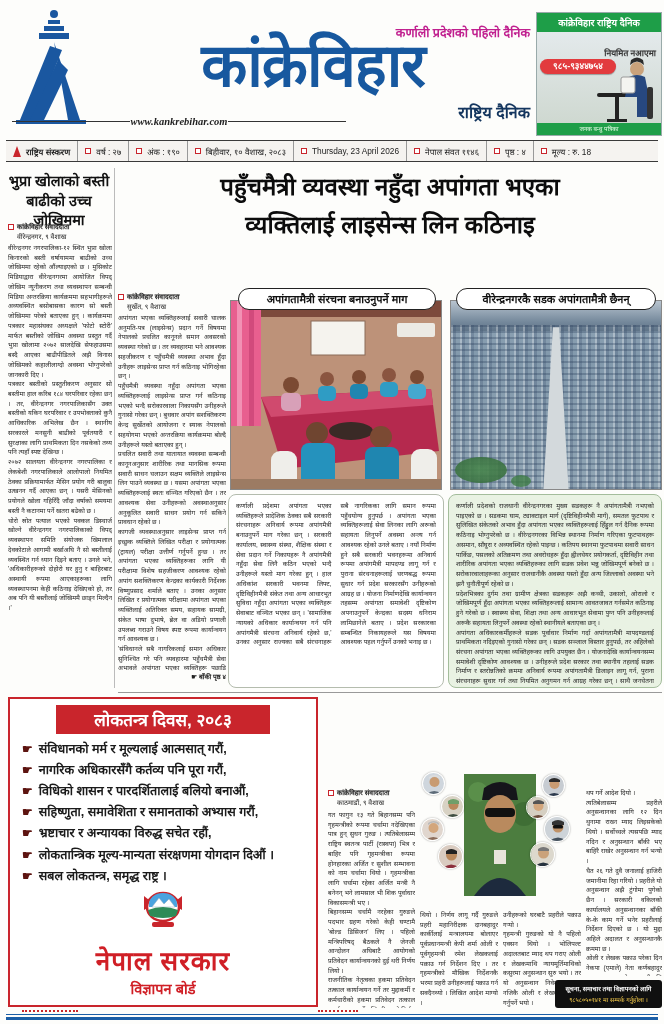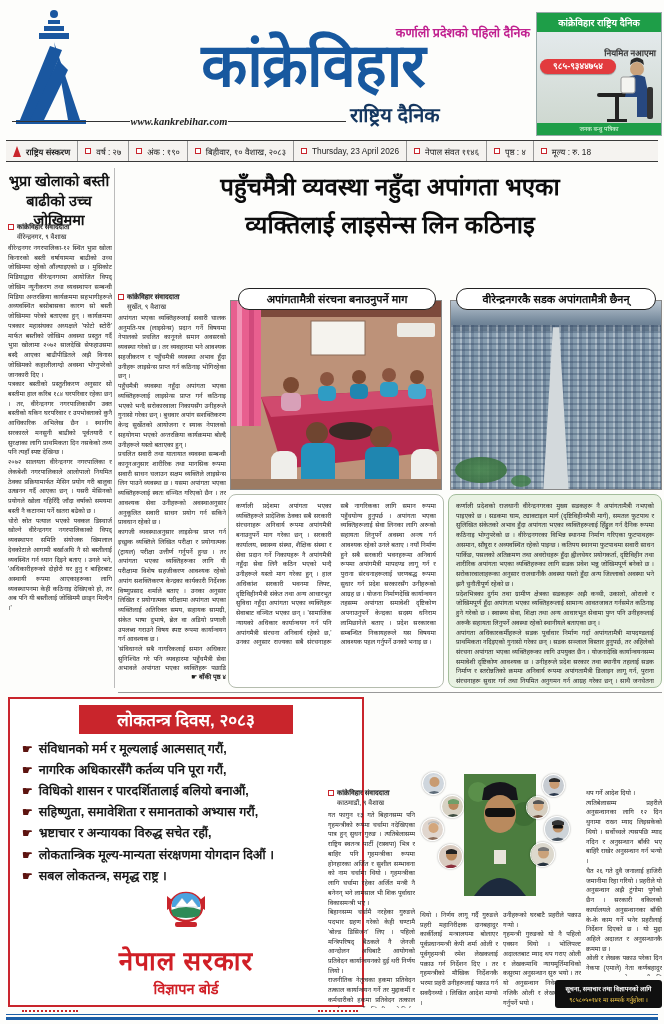--- a/index.html
+++ b/index.html
@@ -13,21 +13,21 @@
   .pre { white-space:pre-line; }
   .just { text-align:justify; }
   .body-txt { font-size:6.4px; line-height:1.52; color:#2a2a2a; overflow:hidden; }
 
   
   .masthead-title { font-size:60px; font-weight:bold; color:#17589f; text-align:center; line-height:1.05; letter-spacing:-1px; }
   .tagline { font-size:12.5px; font-weight:bold; color:#c0208f; text-align:right; }
   .site-rule { display:flex; align-items:center; gap:0; }
   .site-rule .ln { flex:1; height:0; border-top:1.5px solid #333; }
   .site-url { font-family:"Liberation Serif", serif; font-style:italic; font-weight:bold; font-size:10.5px; color:#222; }
-  .masthead-sub { font-size:20px; font-weight:bold; color:#14365f; text-align:left; }
+  .masthead-sub { font-size:16px; font-weight:bold; color:#14365f; text-align:right; }
 
   .ad-top { border:1px solid #9aa; background:linear-gradient(#e8edf1,#ccd6cd); overflow:hidden; }
   .ad-top .g-head { background:#1e9e48; color:#fff; font-size:9.5px; font-weight:bold; text-align:center; padding:3px 0; }
   .ad-top .miss { font-size:8.5px; font-weight:bold; color:#333; text-align:right; padding:15px 5px 0 0; }
   .ad-top .pill { position:absolute; left:3px; top:46px; width:76px; height:15px; border-radius:8px; background:#e23b3e; color:#fff; font-size:9px; font-weight:bold; text-align:center; line-height:15px; box-shadow:0 1px 1px rgba(0,0,0,.3); }
   .ad-top .g-foot { position:absolute; left:0; right:0; bottom:0; background:#1e9e48; color:#eaffea; font-size:6px; text-align:center; padding:2px 0; }
 
   
   .infobar {
     display:flex; align-items:center; border-top:1.5px solid #3a3a3a; border-bottom:1.5px solid #3a3a3a;
@@ -256,21 +256,21 @@
       <div class="green2"></div>
     </div>
   </div>
   <div class="abs cap-box green body-txt just pre" style="left:448px; top:494px; width:214px; height:194px;">कर्णाली प्रदेशको राजधानी वीरेन्द्रनगरका मुख्य सडकहरू नै अपांगतामैत्री नभएको पाइएको छ । सडकमा घाम, ट्याक्टाइल मार्ग (दृष्टिविहीनमैत्री मार्ग), समतल फुटपाथ र सुलिखित संकेतको अभाव हुँदा अपांगता भएका व्यक्तिहरूलाई हिँड्डुल गर्न दैनिक रूपमा कठिनाइ भोग्नुपरेको छ । वीरेन्द्रनगरका विभिन्न स्थानमा निर्माण गरिएका फुटपाथहरू असमान, साँघुरा र अव्यवस्थित रहेको पाइन्छ । कतिपय स्थानमा फुटपाथमा सवारी साधन पार्किङ, पसलको अतिक्रमण तथा अवरोधहरू हुँदा ह्वीलचेयर प्रयोगकर्ता, दृष्टिविहीन तथा शारीरिक अपांगता भएका व्यक्तिहरूका लागि सडक प्रवेश भन्नु जोखिमपूर्ण बनेको छ । सरोकारवालाहरूका अनुसार राजधानीकै अवस्था यस्तो हुँदा अन्य जिल्लाको अवस्था भने झनै चुनौतीपूर्ण रहेको छ ।
 प्रदेशभित्रका दुर्गम तथा ग्रामीण क्षेत्रका सडकहरू अझै कच्ची, उकालो, ओरालो र जोखिमपूर्ण हुँदा अपांगता भएका व्यक्तिहरूलाई सामान्य आवतजावत गर्नसमेत कठिनाइ हुने गरेको छ । स्वास्थ्य सेवा, शिक्षा तथा अन्य आधारभूत सेवामा पुग्न पनि उनीहरूलाई अरूकै सहायता लिनुपर्ने अवस्था रहेको स्थानीयले बताएका छन् ।
 अपांगता अधिकारकर्मीहरूले सडक पूर्वाधार निर्माण गर्दा अपांगतामैत्री मापदण्डलाई प्राथमिकता नदिइएको गुनासो गरेका छन् । सडक सञ्जाल विस्तार हुनुपर्छ, तर अहिलेको संरचना अपांगता भएका व्यक्तिहरूका लागि उपयुक्त छैन । योजनादेखि कार्यान्वयनसम्म समावेशी दृष्टिकोण आवश्यक छ । उनीहरूले प्रदेश सरकार तथा स्थानीय तहलाई सडक निर्माण र स्तरोन्नतिको क्रममा अनिवार्य रूपमा अपांगतामैत्री डिजाइन लागू गर्न, पुराना संरचनाहरू सुधार गर्न तथा नियमित अनुगमन गर्न आग्रह गरेका छन् । साथै जनचेतना अभिवृद्धि र सहभागितामूलक विकासनीति सम्बन्धमा अभाव हटाउनुपर्नेमा पनि जोड दिएका छन् ।
 इन्जेक कर्णाली प्रदेश संयोजक नारायण सुवेदीले अपांगता भएका व्यक्तिहरूलाई स्वतन्त्र रूपमा हिँड्डुल गर्न सक्ने वातावरण सिर्जना गर्न ढिलाइ नगर्न सरकारलाई आग्रह गरेका छन् ।</div>
 
   <div class="abs hline" style="left:118px; top:692px; width:544px;"></div>
 
-  <div class="abs red-box" style="left:8px; top:697px; width:356px; height:310px;">
+  <div class="abs red-box" style="left:8px; top:697px; width:310px; height:310px;">
     <div class="banner">लोकतन्त्र दिवस, २०८३</div>
     <ul>
       <li>
           <span class="hand">☛</span>
           <span>संविधानको मर्म र मूल्यलाई आत्मसात् गरौं,</span>
         </li>
       <li>
           <span class="hand">☛</span>
           <span>नागरिक अधिकारसँगै कर्तव्य पनि पूरा गरौं,</span>
         </li>

